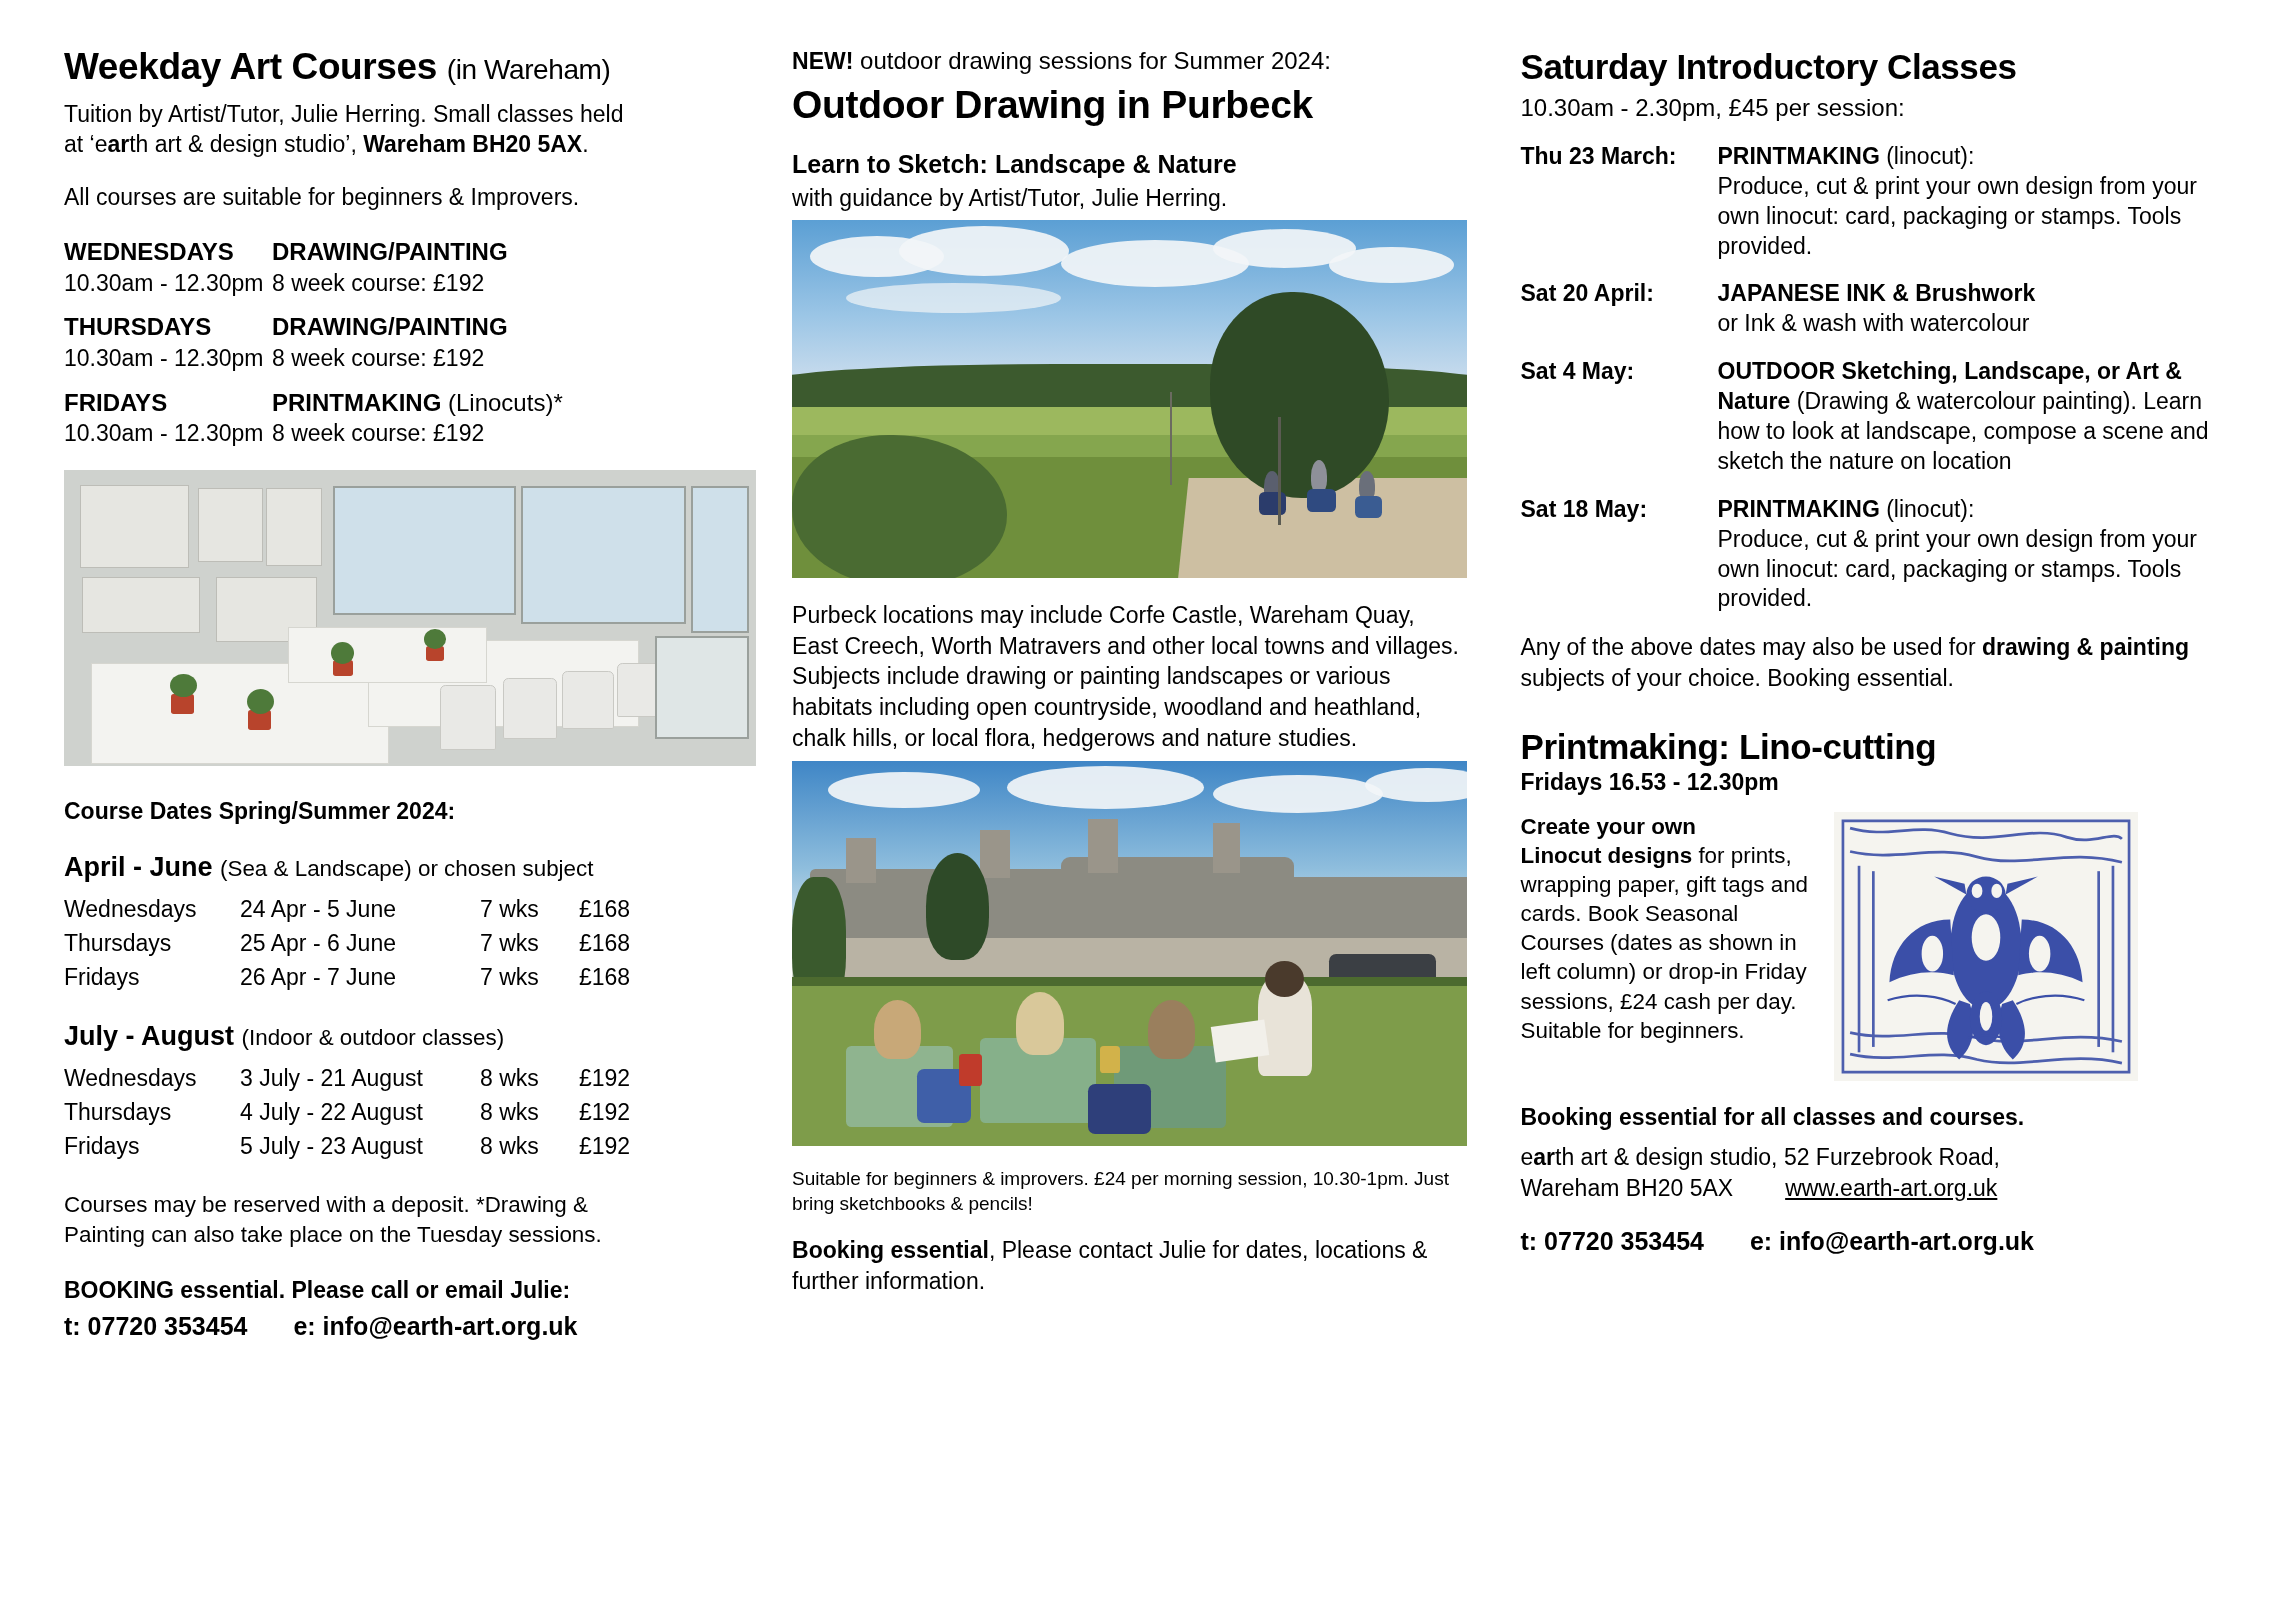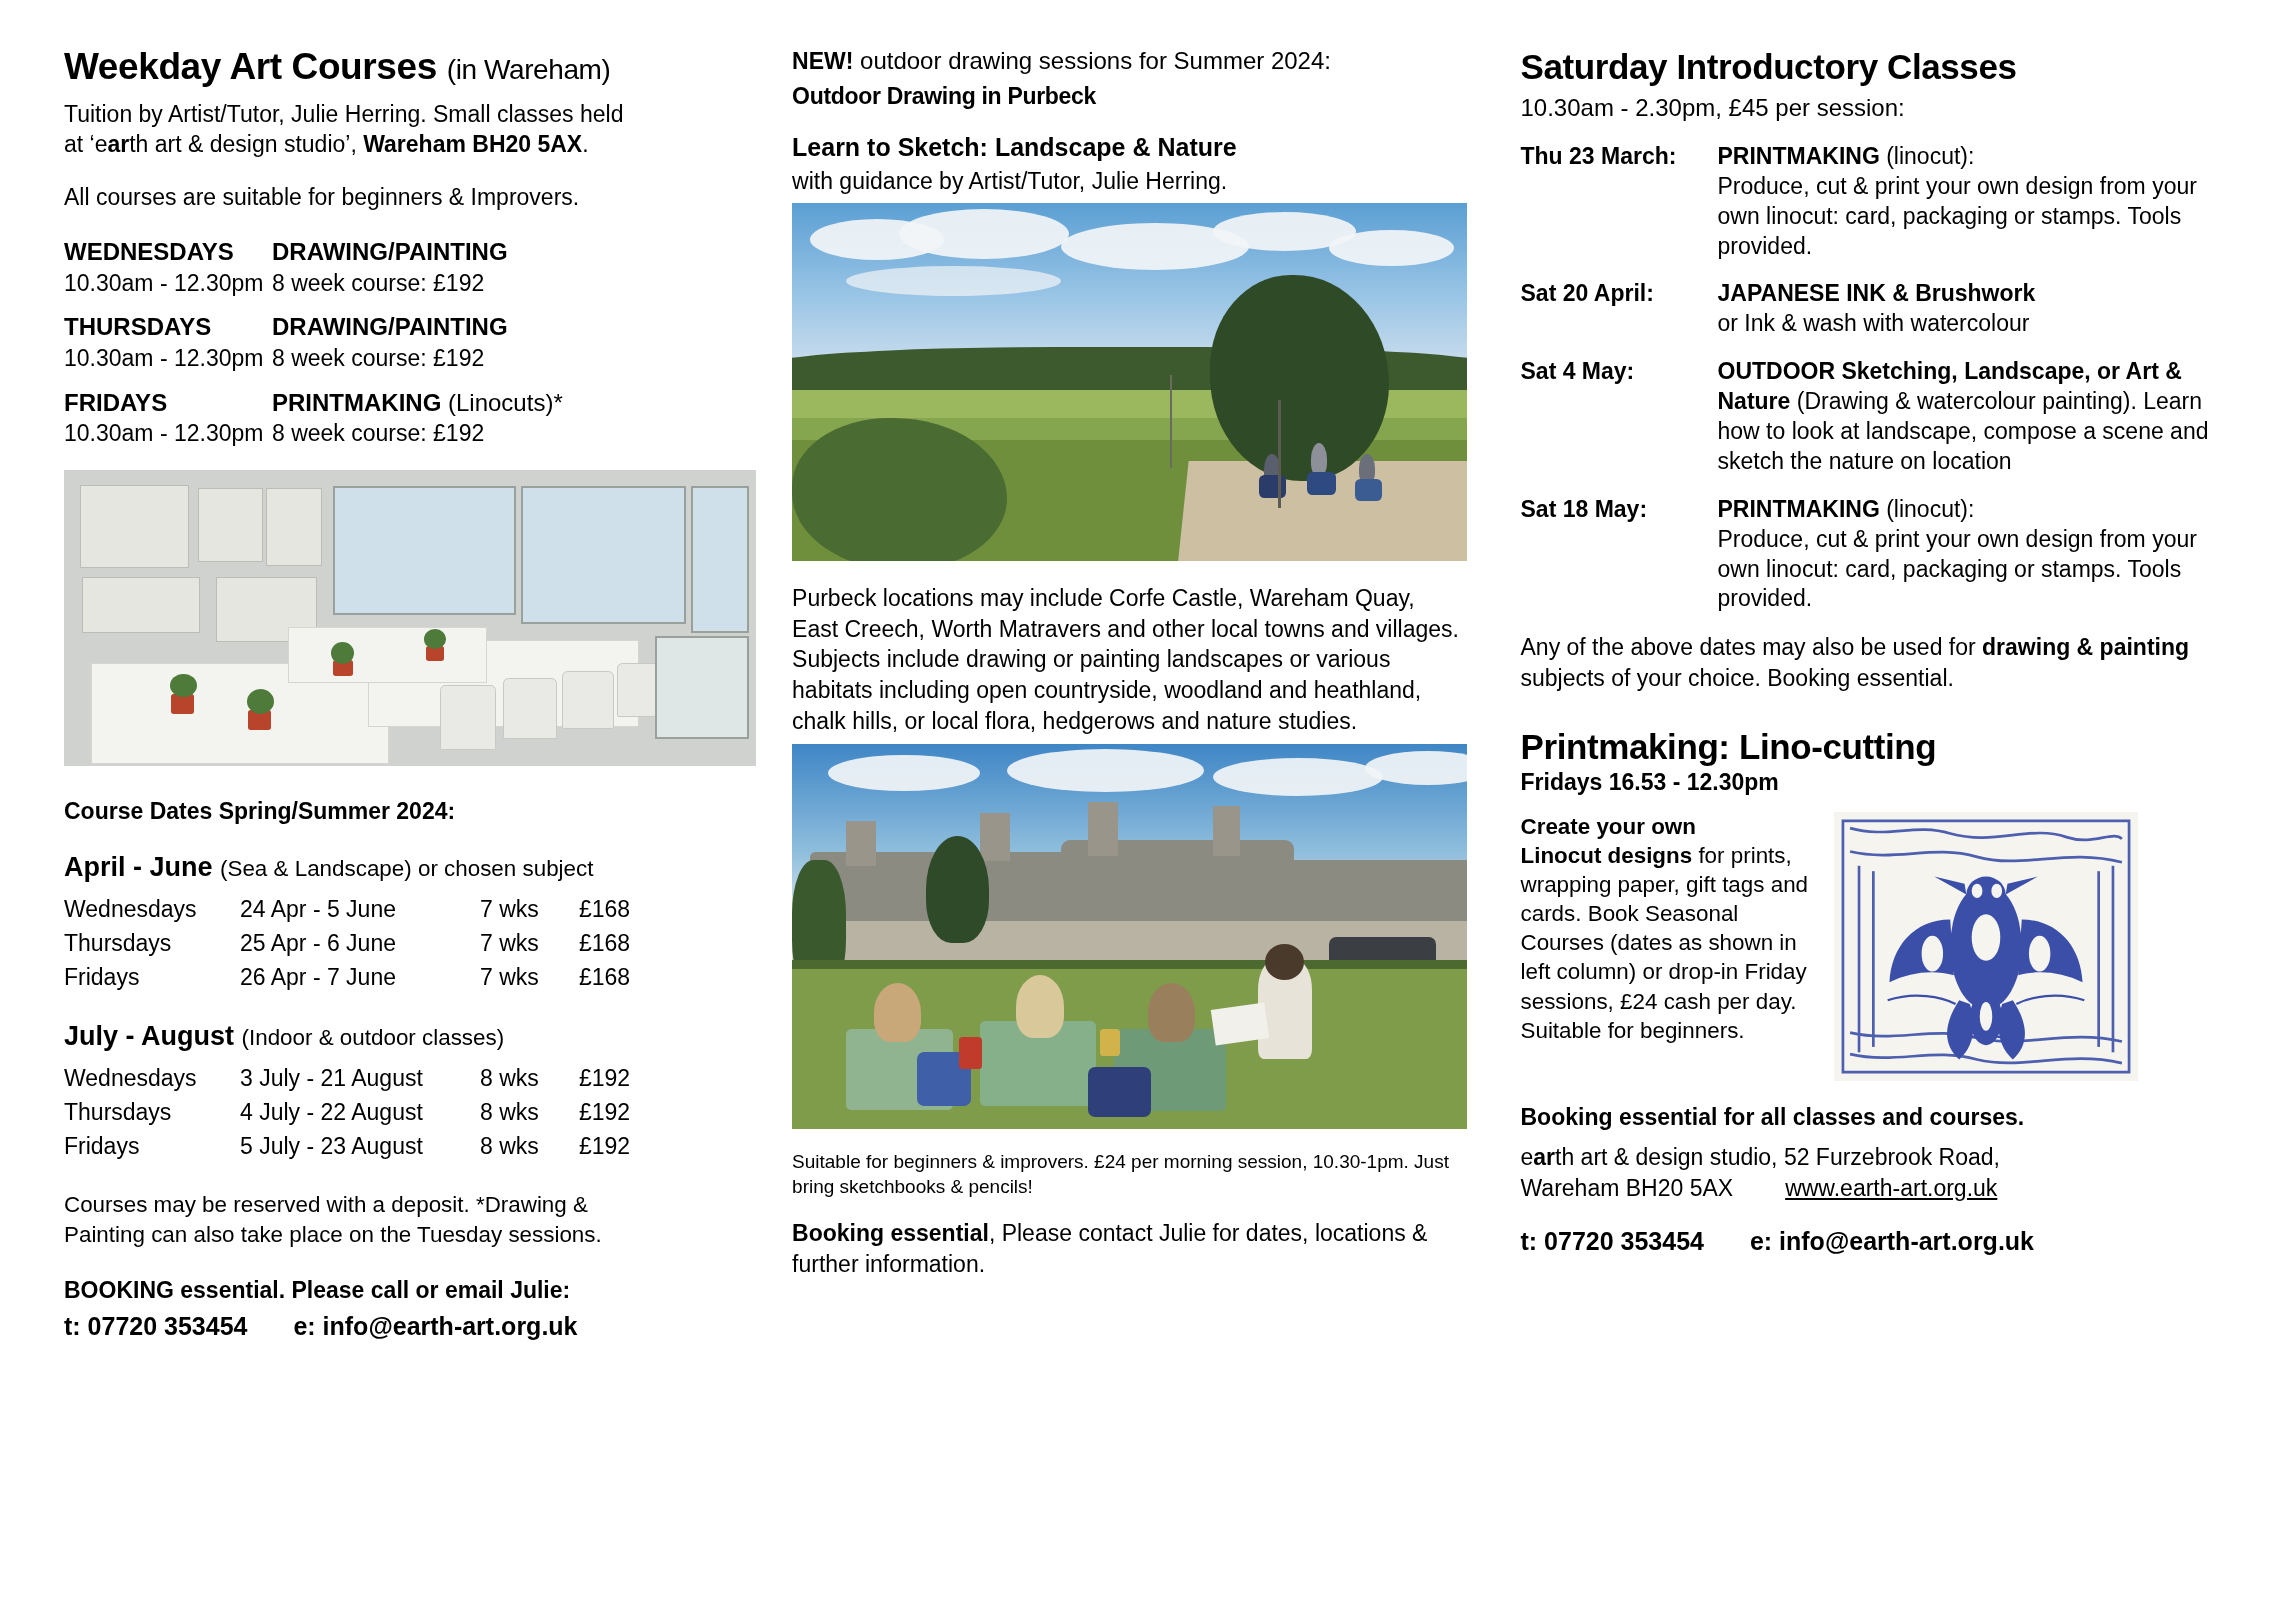--- a/index.html
+++ b/index.html
@@ -105,21 +105,21 @@
     font-size: 25px;
     font-weight: bold;
     margin-top: 5.4px;
   }
   .contact .spacer { display: inline-block; width: 32px; }
 
   
   .new-line { font-size: 24px; line-height: 1.2; }
   .new-line b { font-size: 23px; font-weight: bold; }
   h2.mid-title {
-    font-size: 23px;
+    font-size: 39px;
     font-weight: bold;
     margin: 7.2px 0 23px 0;
     letter-spacing: -0.3px;
   }
   h3.sub-head {
     font-size: 25px;
     font-weight: bold;
     margin: 0 0 3.6px 0;
   }
   .body-text { font-size: 23px; line-height: 1.33; }

